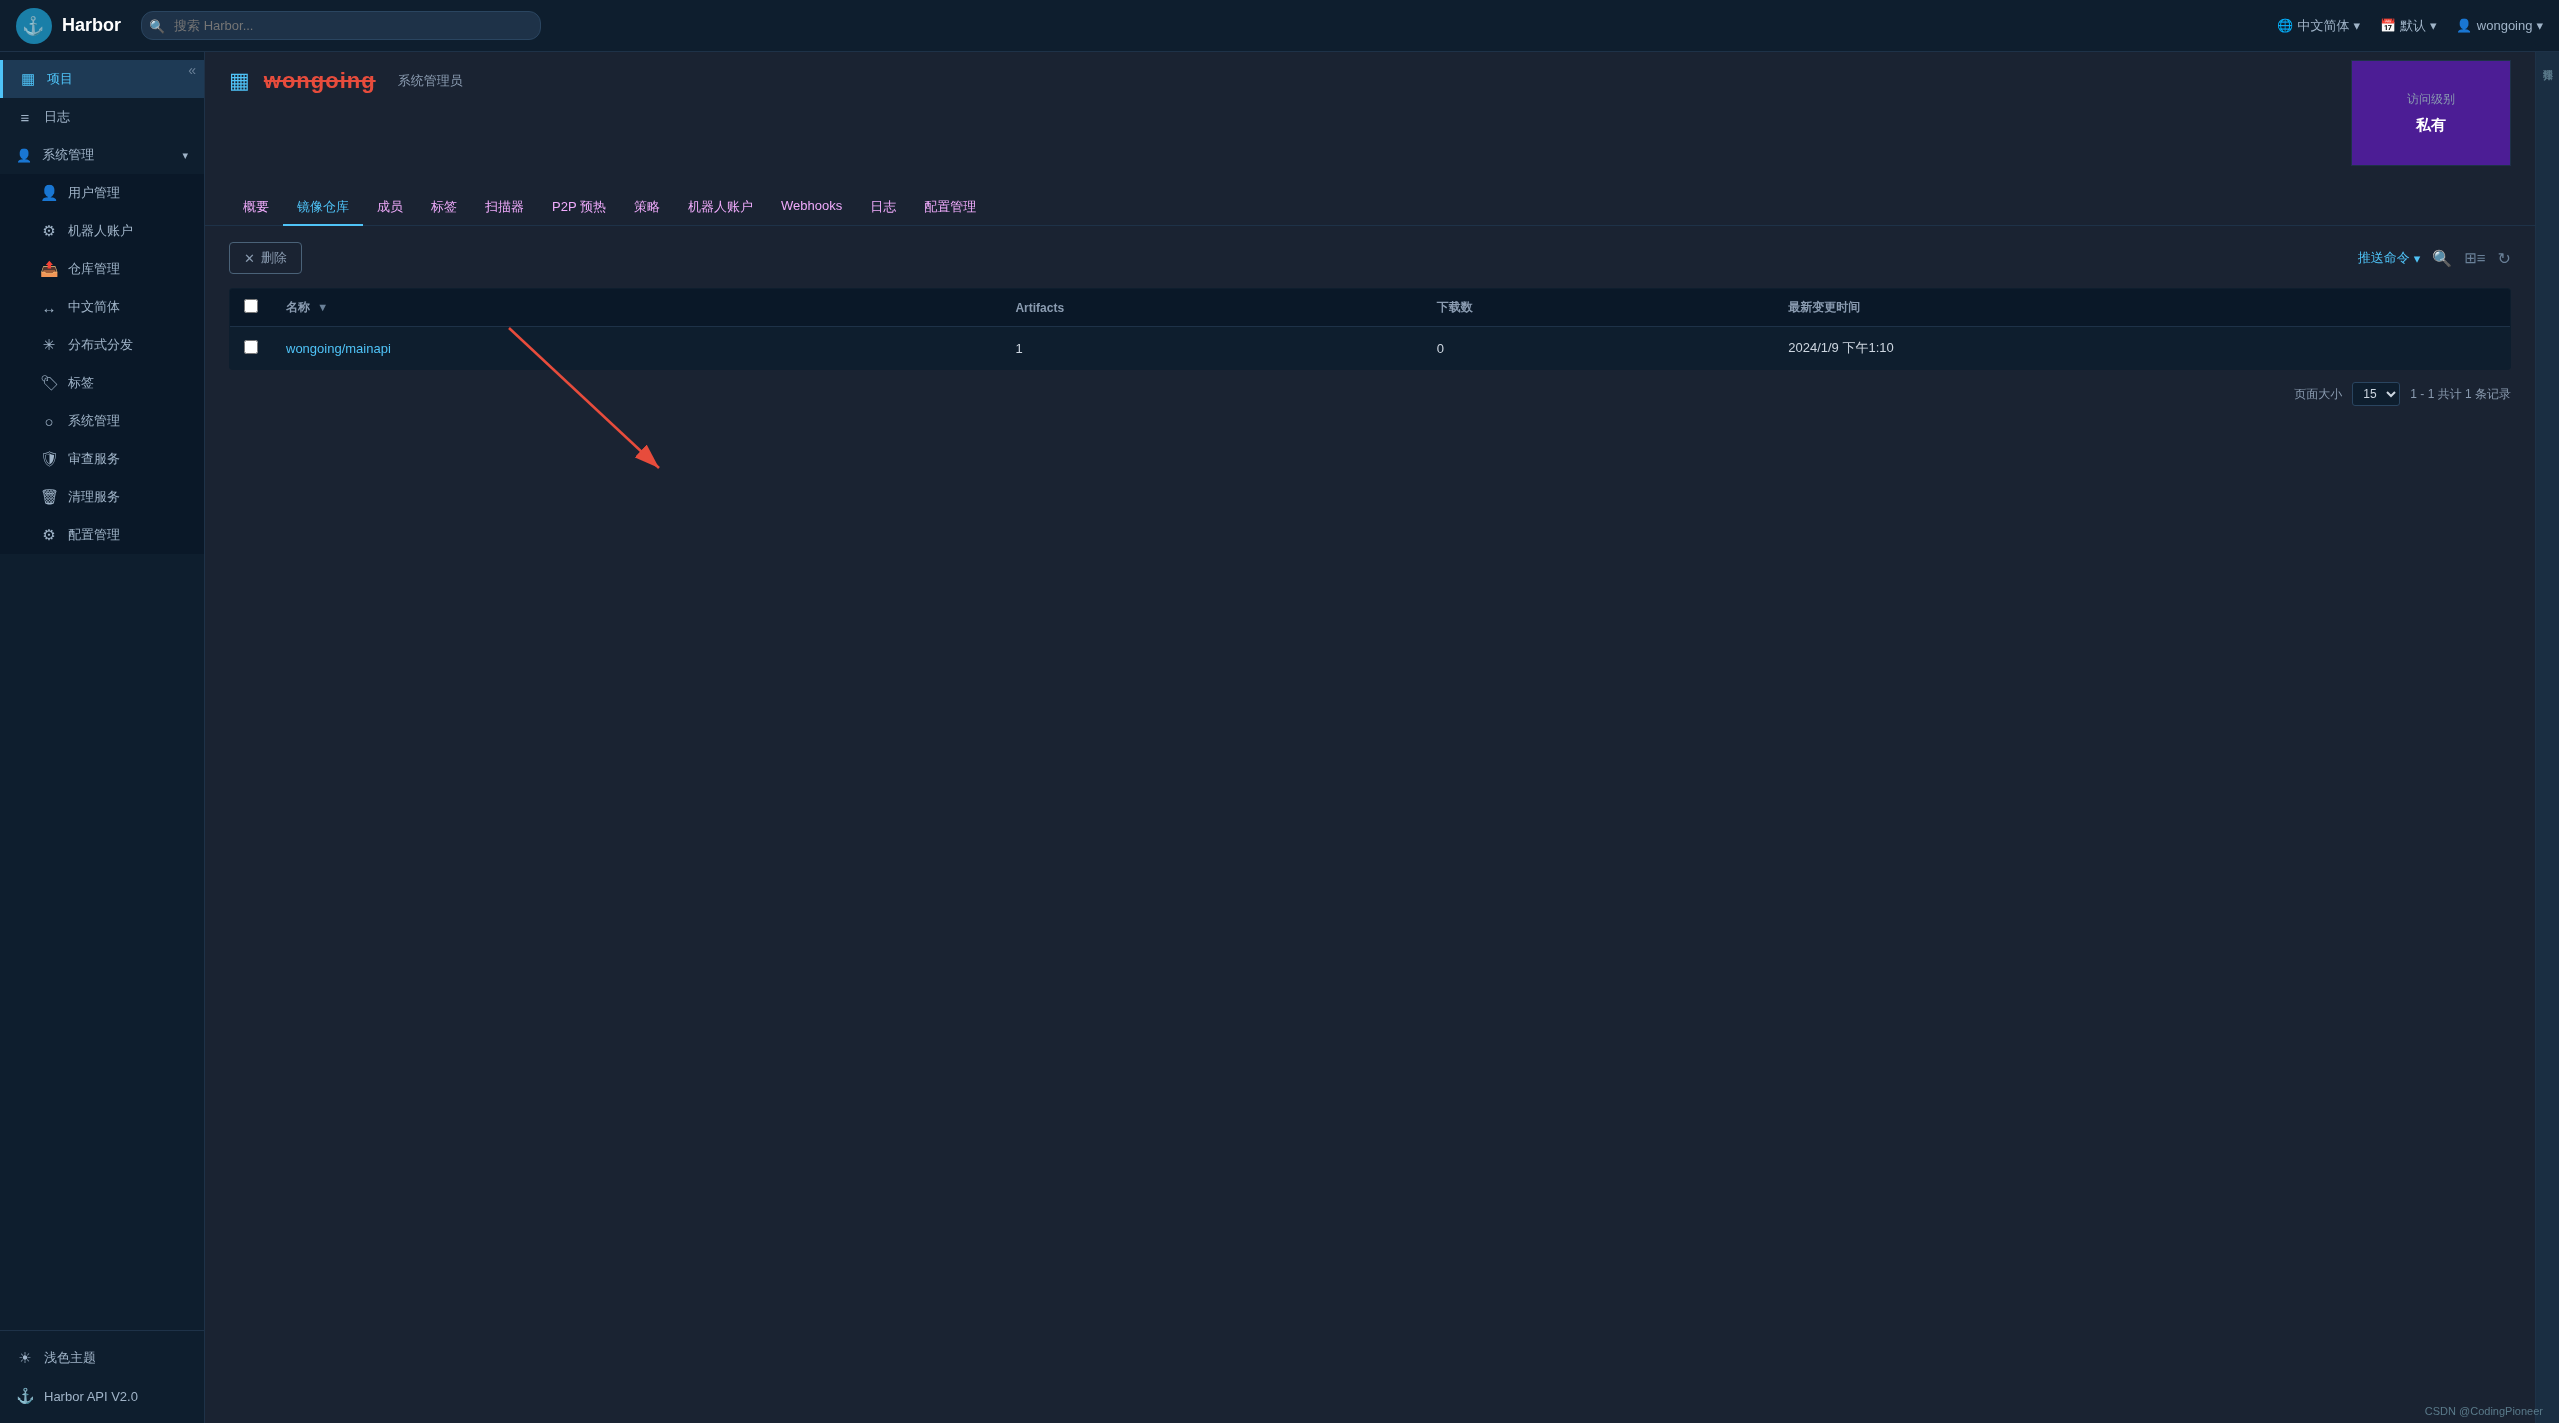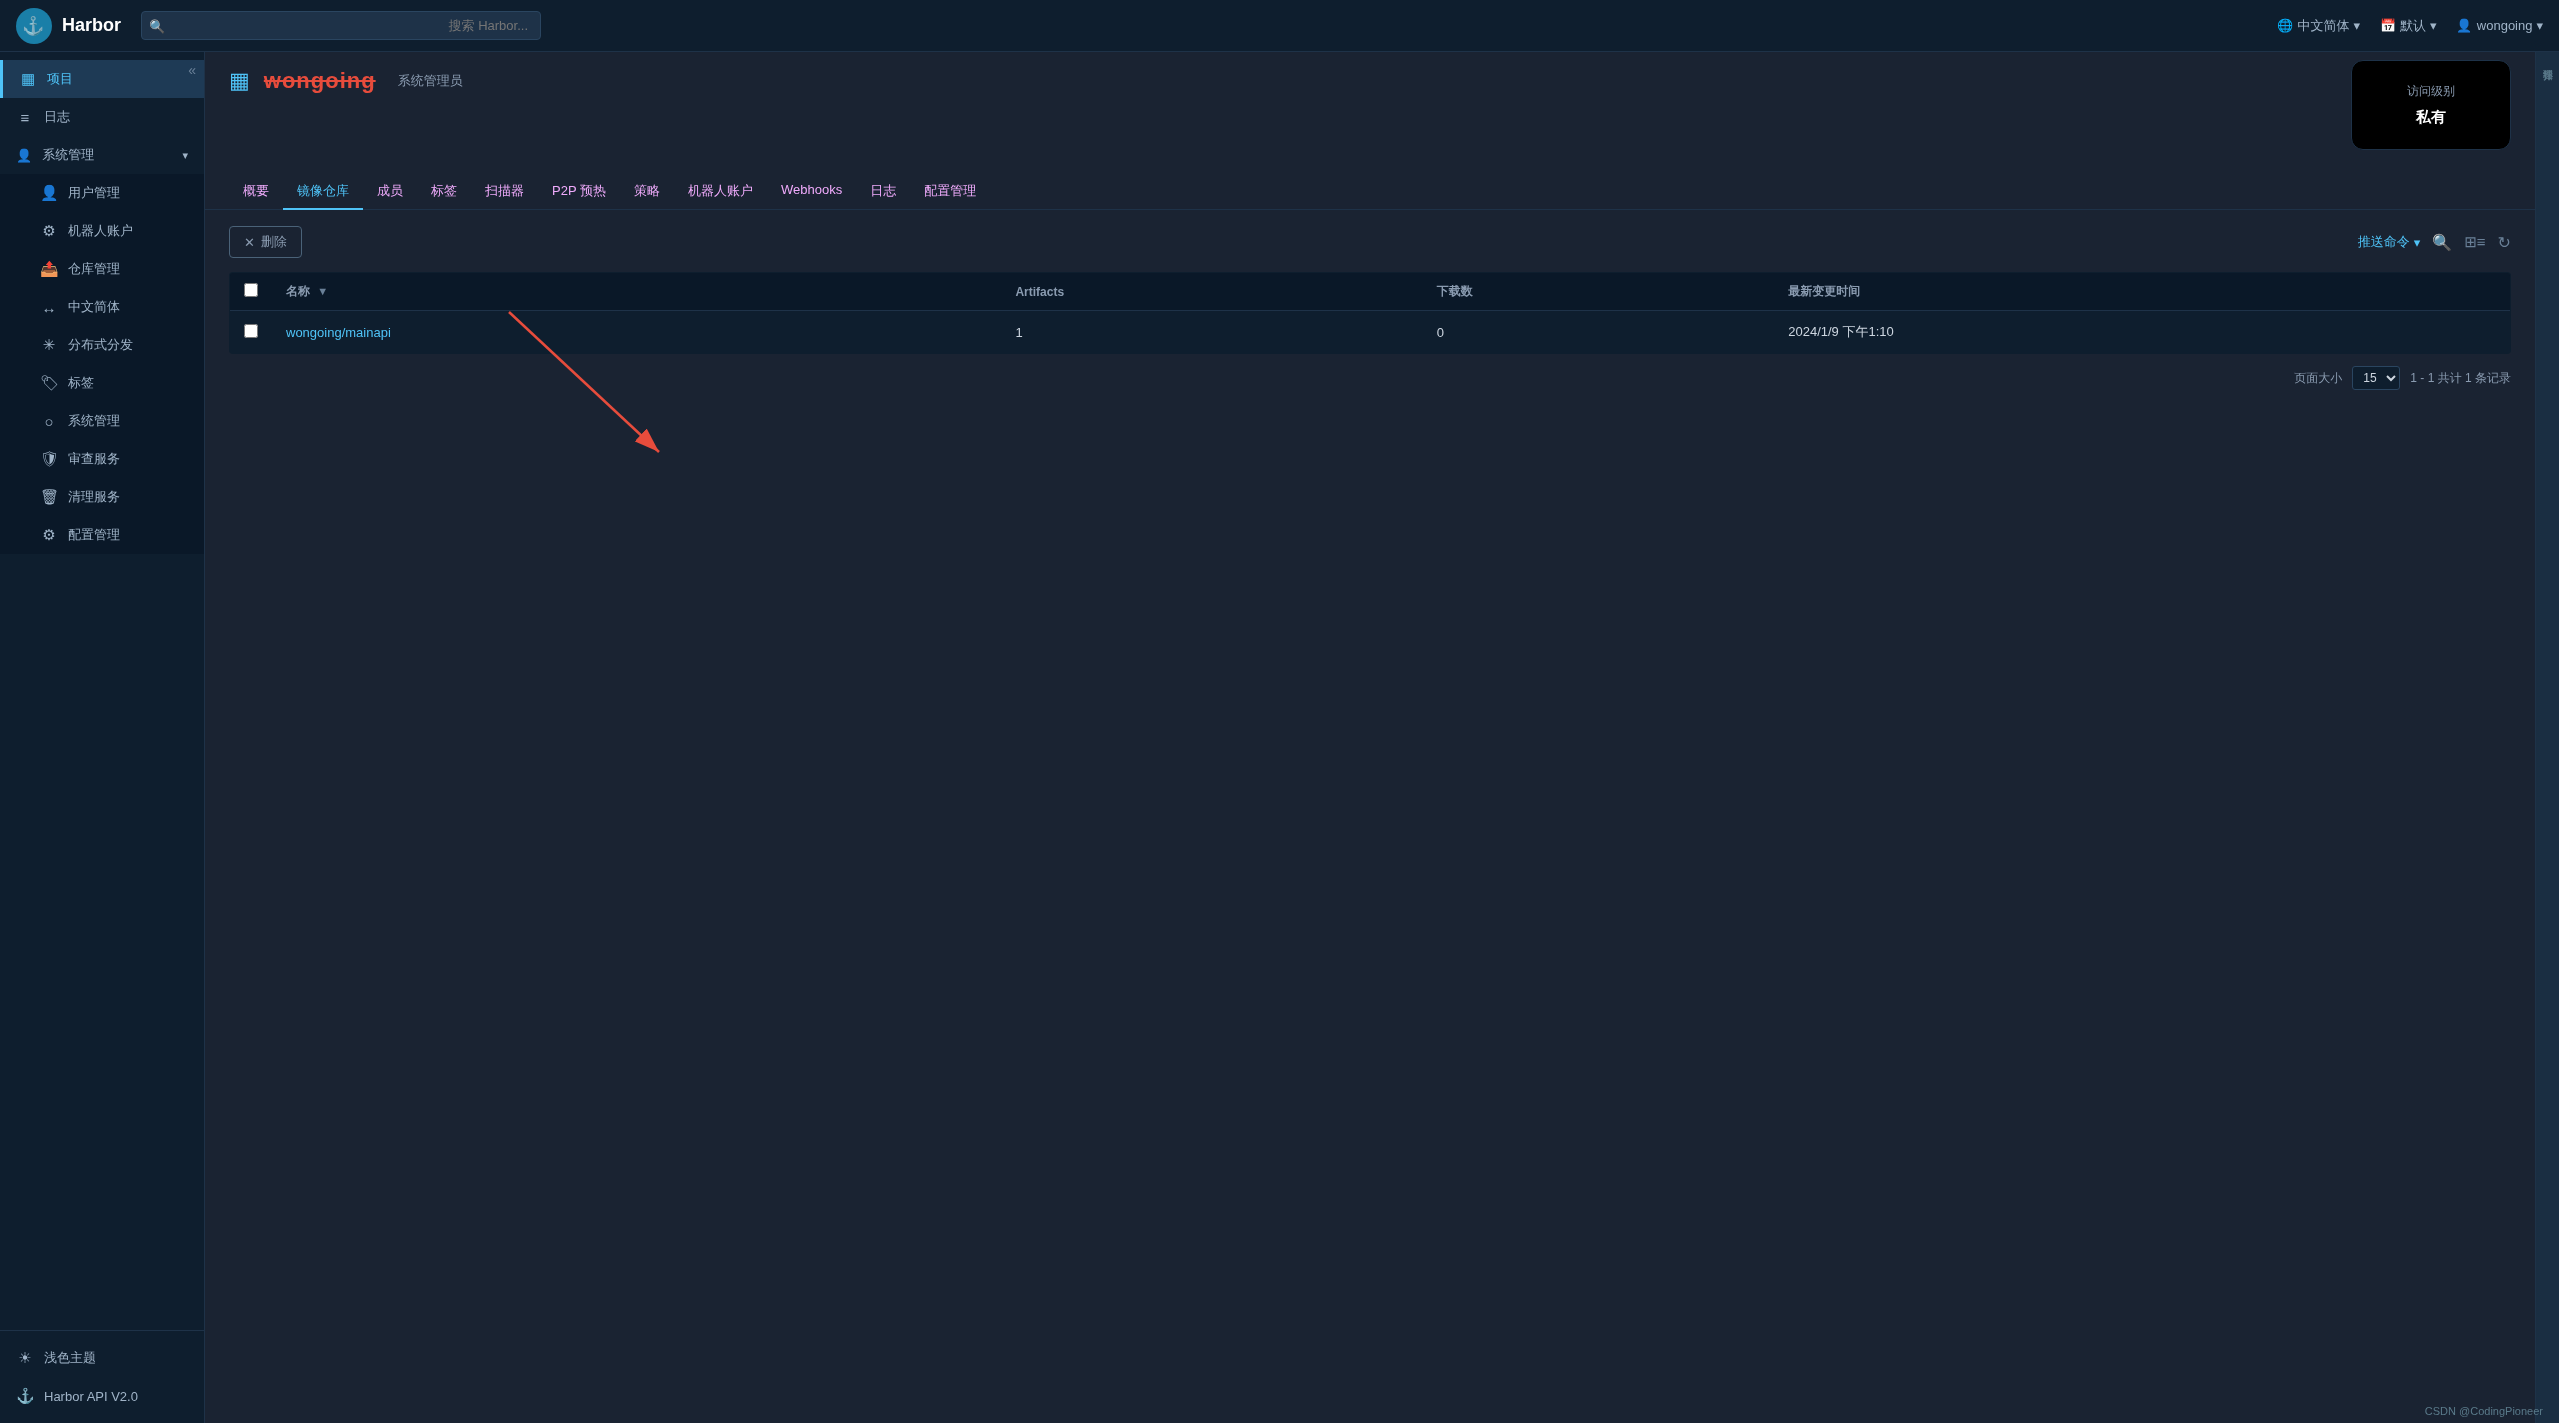--- a/index.html
+++ b/index.html
@@ -45,26 +45,25 @@
       font-size: 18px;
     }
     .nav-search {
       flex: 1;
       max-width: 400px;
     }
     .nav-search input {
       width: 100%;
       background: #1e3248;
       border: 1px solid #2a4560;
-      border-radius: 4px;
+      border-radius: 12px;
       padding: 6px 12px 6px 32px;
       color: #8a9bb0;
       font-size: 13px;
       outline: none;
-      text-align: right;
     }
     .nav-search-wrap {
       position: relative;
     }
     .nav-search-wrap .search-icon-inner {
       position: absolute;
       left: 8px;
       top: 50%;
       transform: translateY(-50%);
       color: #8a9bb0;
@@ -197,24 +196,24 @@
       margin-left: 8px;
     }
 
     
     .header-cards {
       margin-left: auto;
       display: flex;
       gap: 16px;
     }
     .info-card {
-      background: #000000;
+      background: #4c1d95;
       border: 1px solid #1e3248;
-      border-radius: 12px;
-      padding: 22px 24px;
+      border-radius: 0;
+      padding: 30px 24px;
       text-align: center;
       min-width: 160px;
     }
     .info-card-label {
       color: #8a9bb0;
       font-size: 12px;
       margin-bottom: 8px;
     }
     .info-card-value {
       color: #fff;

